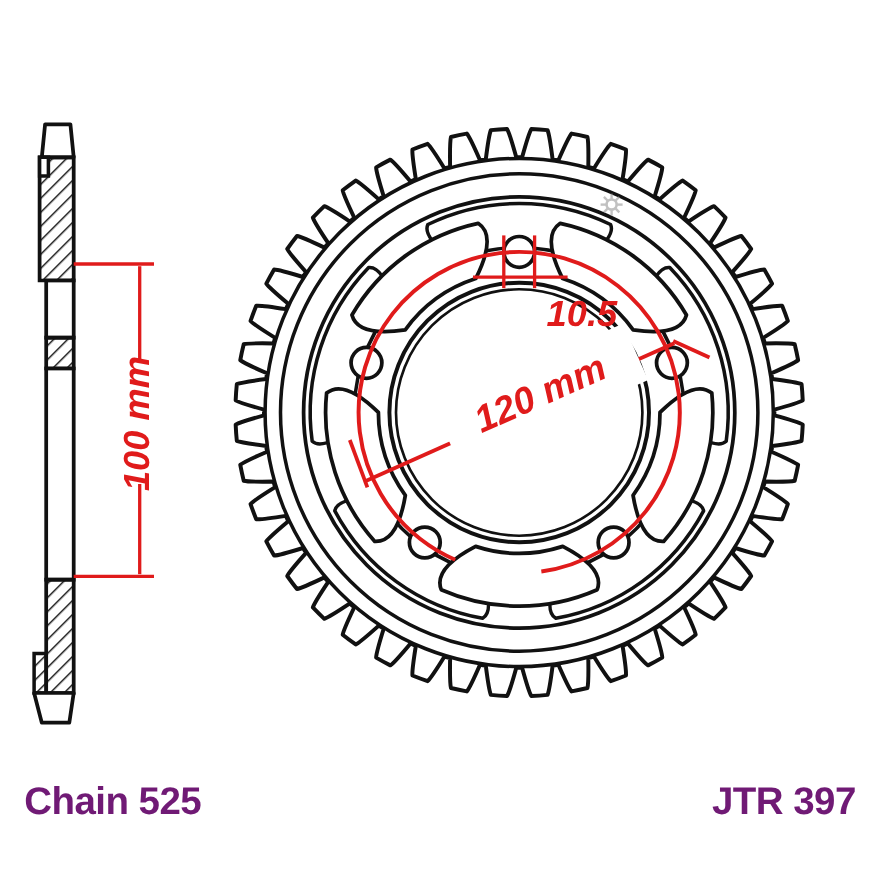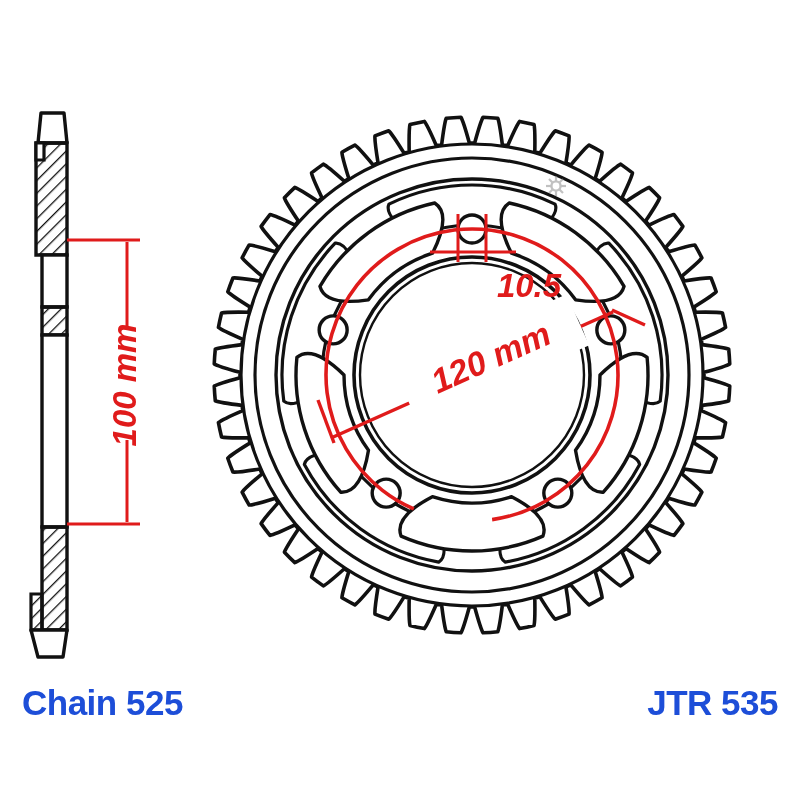--- a/index.html
+++ b/index.html
@@ -4,23 +4,24 @@
 <style>
   html,body{margin:0;padding:0;background:#fff;}
   body{width:800px;height:800px;overflow:hidden;font-family:"Liberation Sans",sans-serif;}
   #sheet{position:relative;width:800px;height:800px;background:#ffffff;}
   svg{display:block;}
   .label-bottom{
     position:absolute;
     font-family:"Liberation Sans",sans-serif;
     font-weight:bold;
     font-size:35px;
-    color:#1d4ed8;
+    color:#701a75;
     letter-spacing:-0.5px;
     white-space:nowrap;
+    margin-top:26px;
   }
   #chain-label{left:22px;top:683px;}
   #part-label{right:22px;top:683px;}
 </style>
 </head>
 <body>
 
 <div id="sheet">
 
   <svg id="drawing-svg" width="800" height="800" viewBox="0 0 800 800">
@@ -132,15 +133,15 @@
         <line x1="549" y1="179" x2="552.5" y2="182.5"></line>
         <line x1="559.5" y1="189.5" x2="563" y2="193"></line>
         <line x1="563" y1="179" x2="559.5" y2="182.5"></line>
         <line x1="552.5" y1="189.5" x2="549" y2="193"></line>
       </g>
     </g>
 
   </svg>
 
   <div class="label-bottom" id="chain-label">Chain 525</div>
-  <div class="label-bottom" id="part-label">JTR 535</div>
+  <div class="label-bottom" id="part-label">JTR 397</div>
 
 </div>
 
 </body></html>

